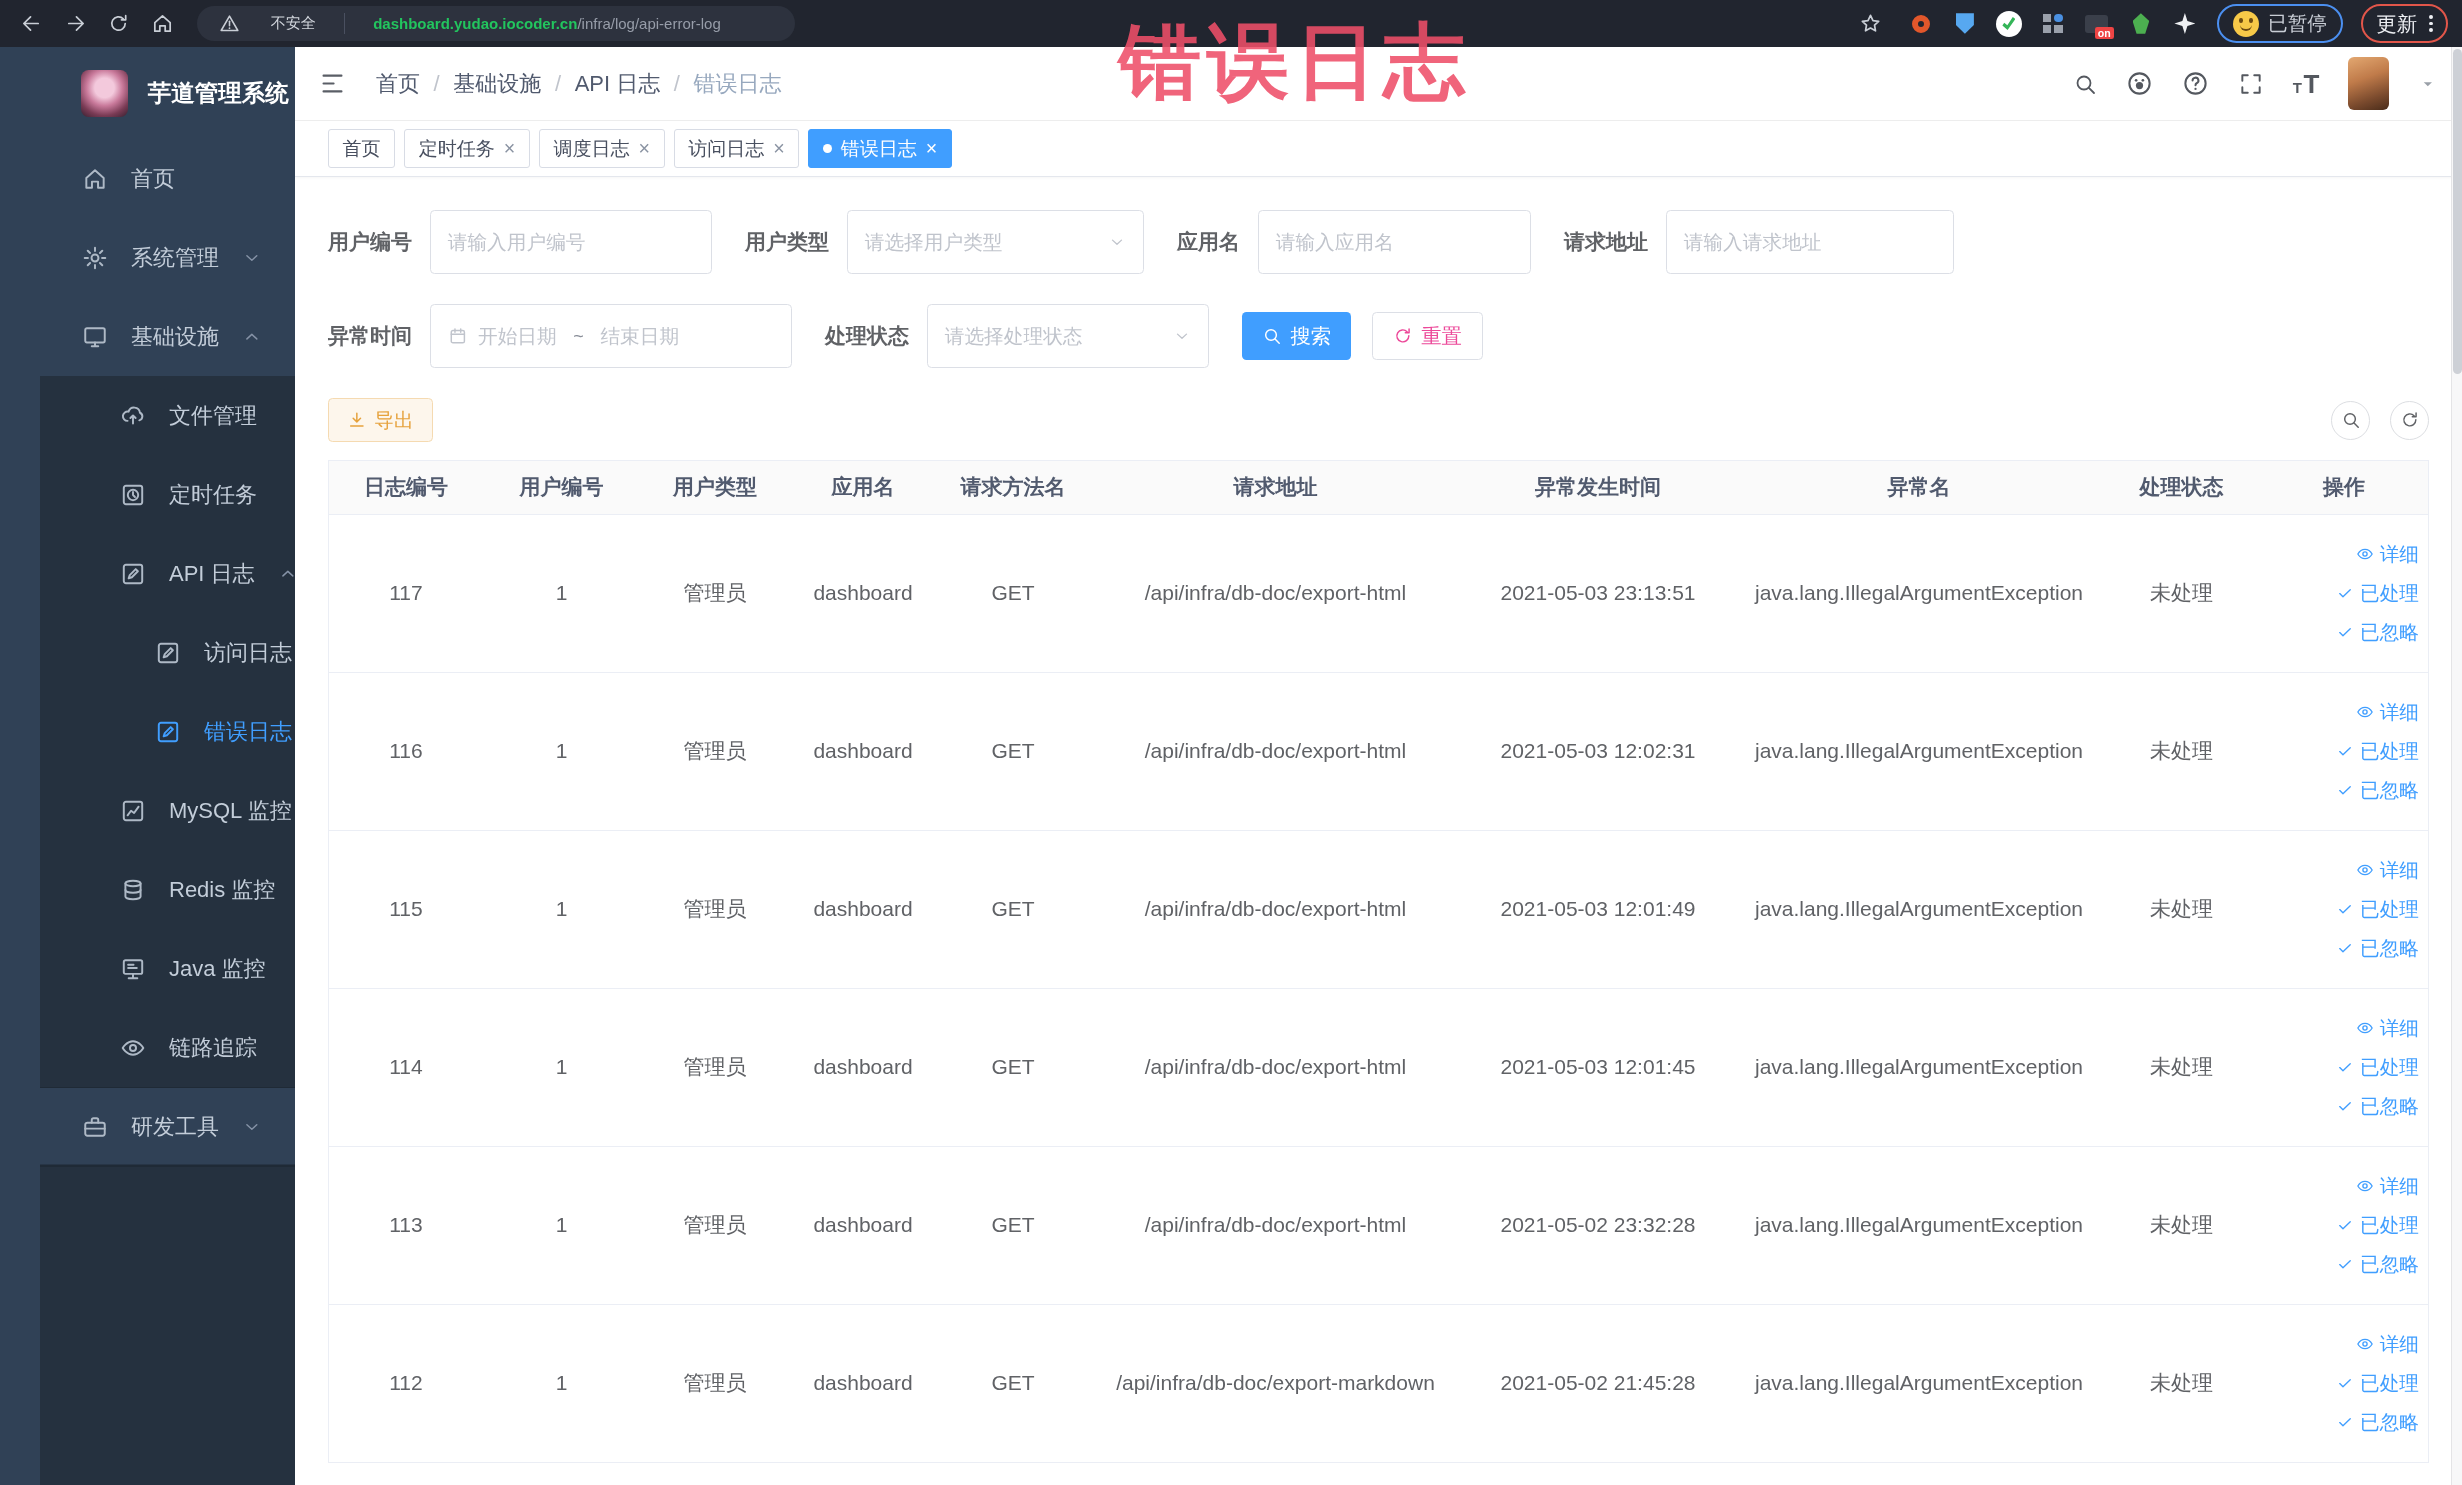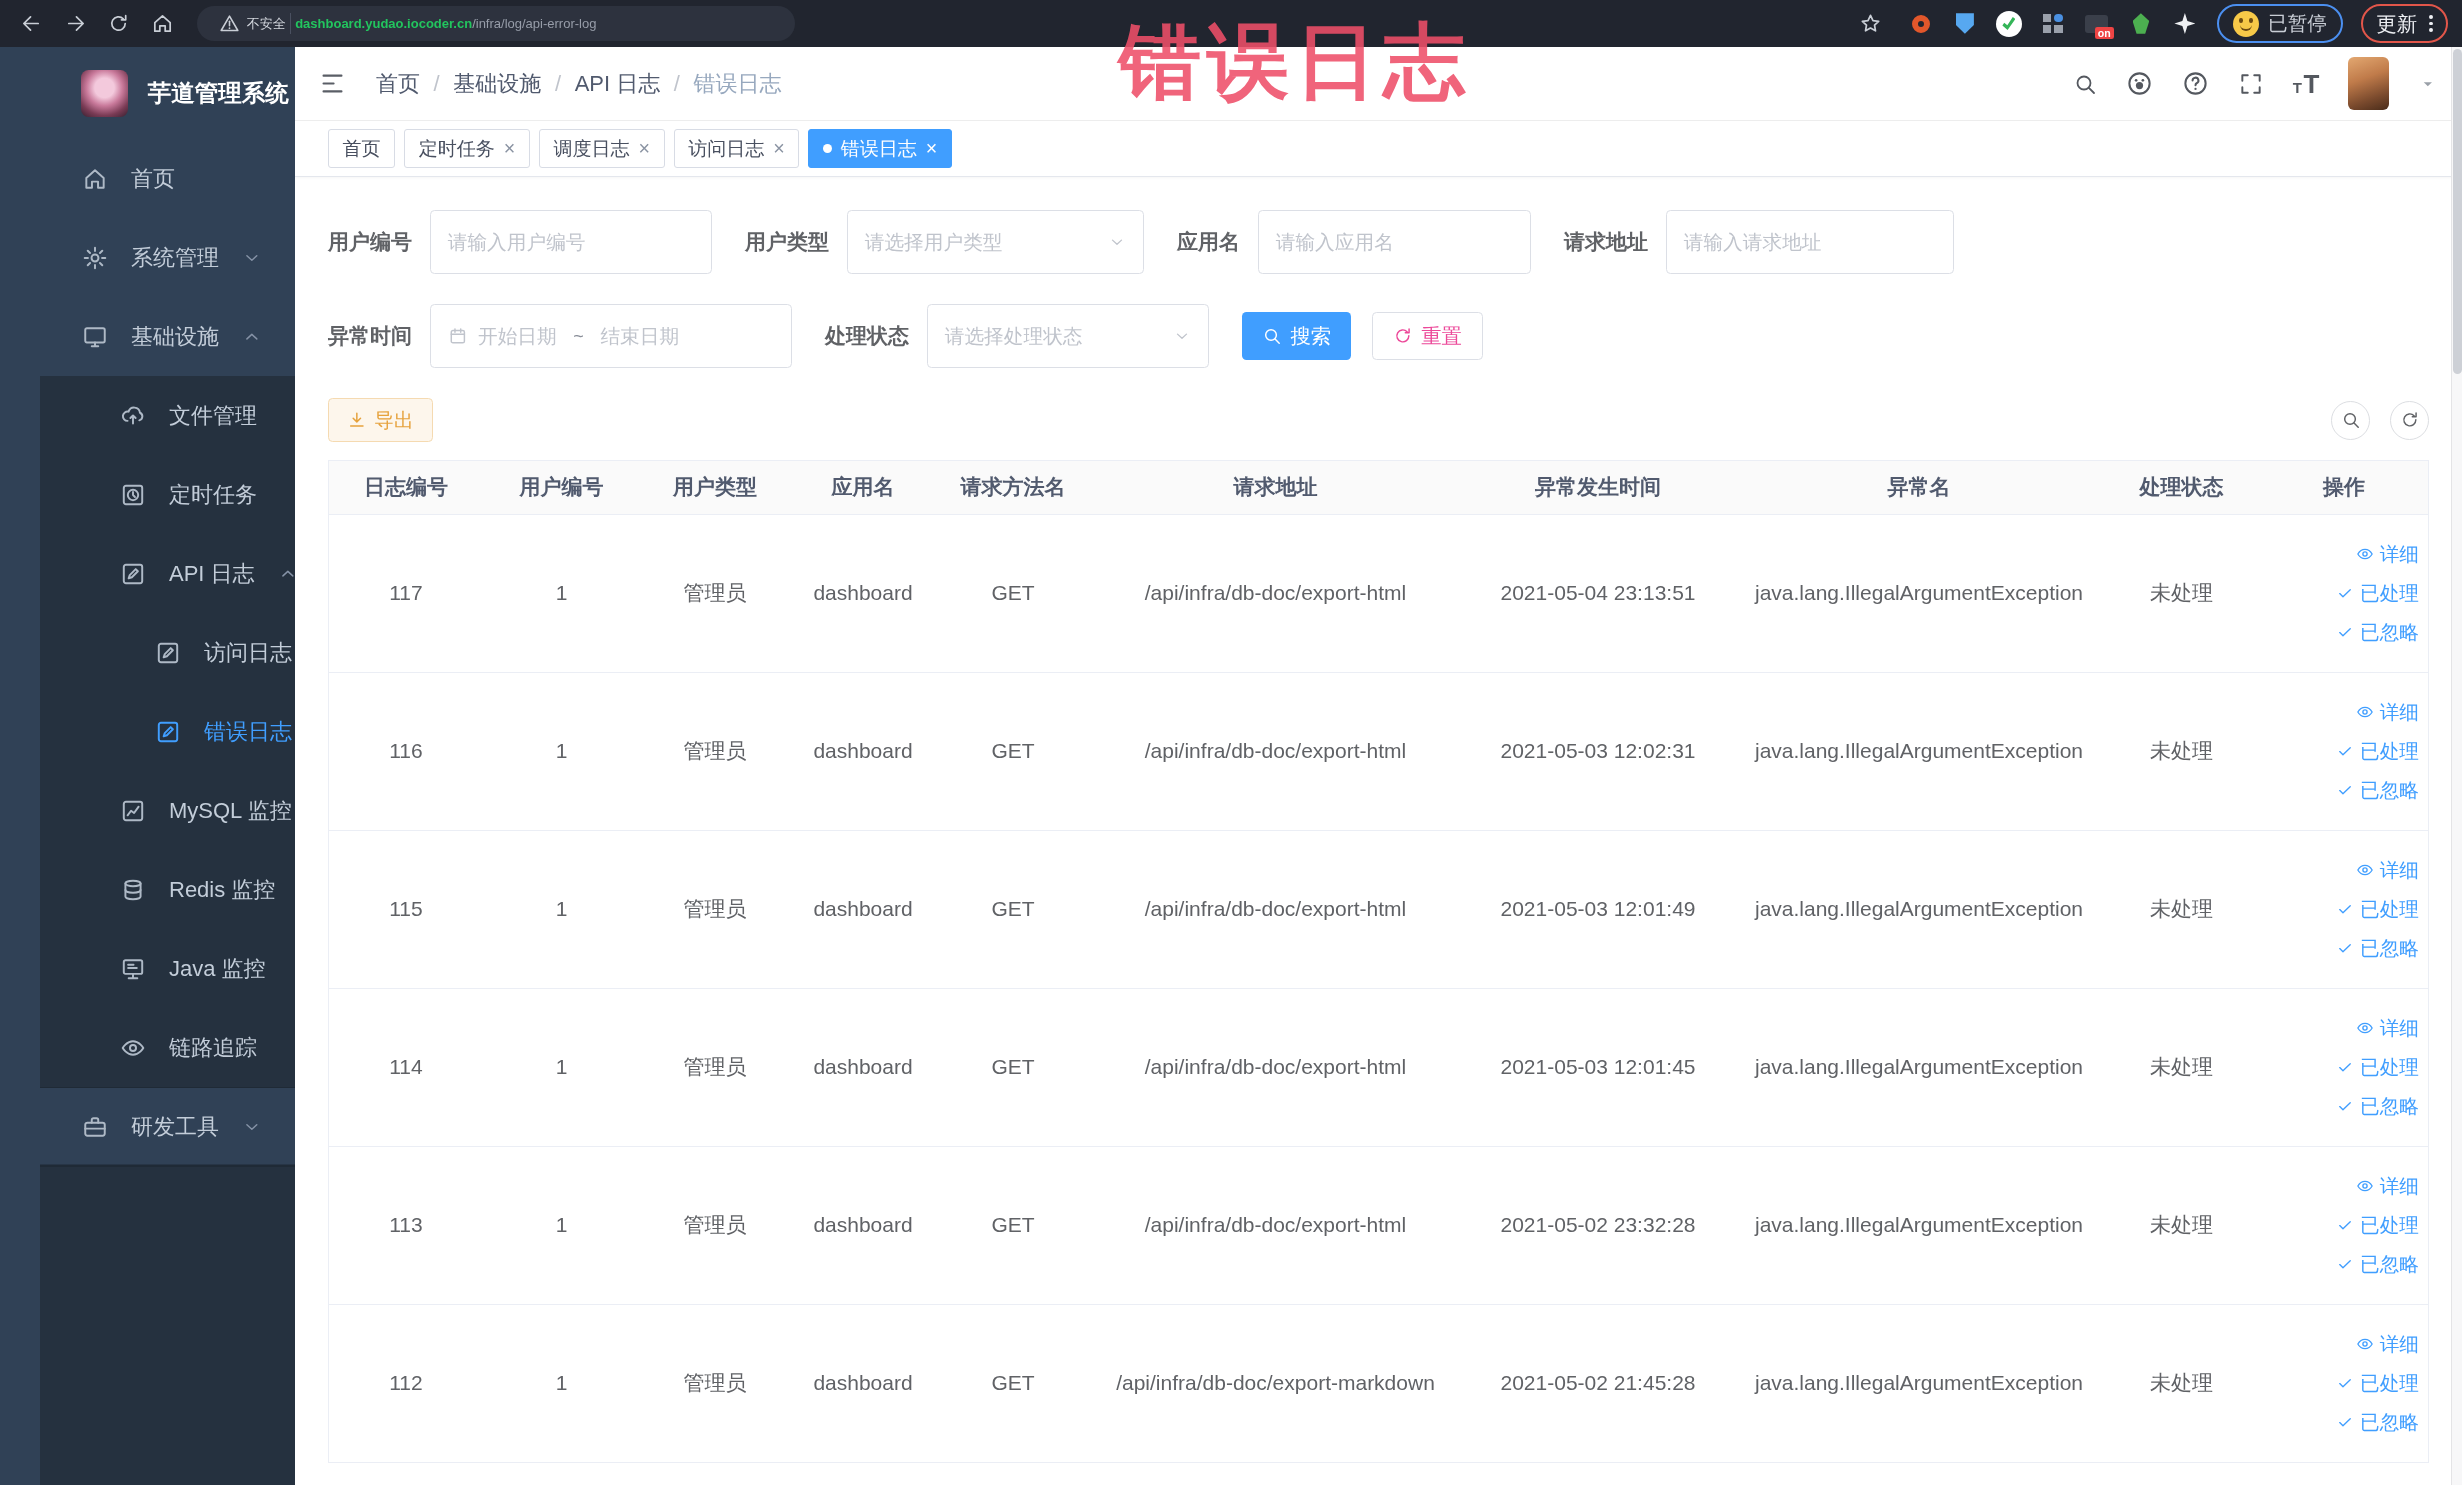--- a/index.html
+++ b/index.html
@@ -4,21 +4,21 @@
 <style>
   * { margin:0; padding:0; box-sizing:border-box; }
   html,body { width:2462px; height:1486px; overflow:hidden; }
   body { font-family:"Liberation Sans","DejaVu Sans",sans-serif; background:#fff; position:relative; }
   svg { display:block; }
 
   
   .chrome { height:47px; background:#21252f; display:flex; align-items:center; padding:0 13.6px; gap:7.6px; }
   .nav-ic { width:36px; height:36px; display:flex; align-items:center; justify-content:center; color:#c9ced6; }
   .url-pill { display:flex; align-items:center; height:35px; background:#2d323e; border-radius:17.4px;
-              padding:0 19.7px; margin-left:9px; width:598px; gap:4px; color:#d2d6dd; font-size:13px; }
+              padding:0 19.7px; margin-left:9px; width:598px; gap:28px; color:#d2d6dd; font-size:15px; }
   .pill-divider { width:1.5px; height:21px; background:#4a5060; }
   .url-domain { color:#22c55e; font-weight:700; }
   .url-path { color:#979da9; }
   .chrome-right { margin-left:auto; display:flex; align-items:center; gap:18px; color:#c9ced6; }
   .ext { width:29px; height:29px; display:flex; align-items:center; justify-content:center; }
   .pill { display:flex; align-items:center; gap:9px; border-radius:23px; padding:3.8px 13.6px; font-size:19.7px; }
   .pill-paused { border:2.3px solid #4b8ff0; color:#c9ced6; }
   .pill-update { border:2.3px solid #e2564a; color:#edeff3; gap:12px; font-size:20.4px; }
   .emoji { width:26px; height:26px; border-radius:50%; background:#f7c948; position:relative; }
   .emoji .eye { position:absolute; top:7.6px; width:3.8px; height:4.5px; border-radius:50%; background:#6b4a12; }
@@ -584,21 +584,21 @@
               </tr>
             </thead>
           <tbody id="tbody">
               <tr>
                 <td>117</td>
                 <td>1</td>
                 <td>管理员</td>
                 <td>dashboard</td>
                 <td>GET</td>
                 <td>/api/infra/db-doc/export-html</td>
-                <td>2021-05-04 23:13:51</td>
+                <td>2021-05-03 23:13:51</td>
                 <td>java.lang.IllegalArgumentException</td>
                 <td>未处理</td>
                 <td class="actions">
                   <span class="alink">
                     <span class="aic">
                       <svg viewBox="0 0 24 24" width="18" height="18" fill="none" stroke="currentColor" stroke-width="1.8" stroke-linecap="round" stroke-linejoin="round">
                         <path d="M2.5 12S6 5.8 12 5.8 21.5 12 21.5 12 18 18.2 12 18.2 2.5 12 2.5 12Z"></path>
                         <circle cx="12" cy="12" r="2.8"></circle>
                       </svg>
                     </span>

